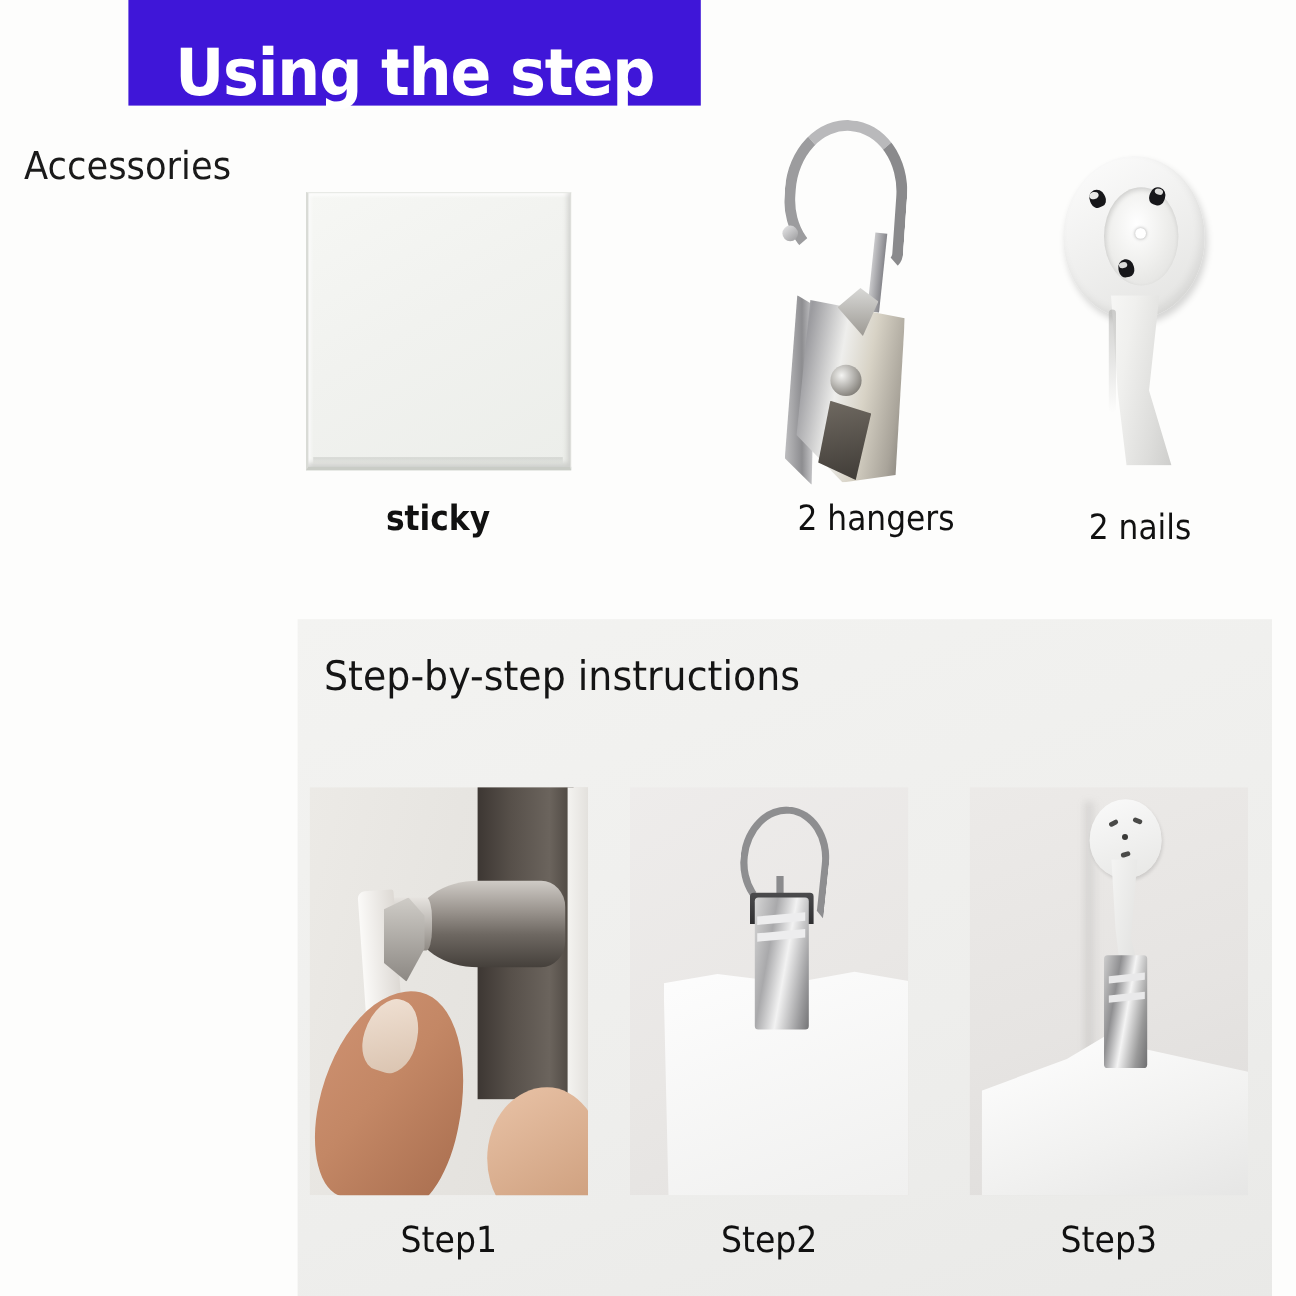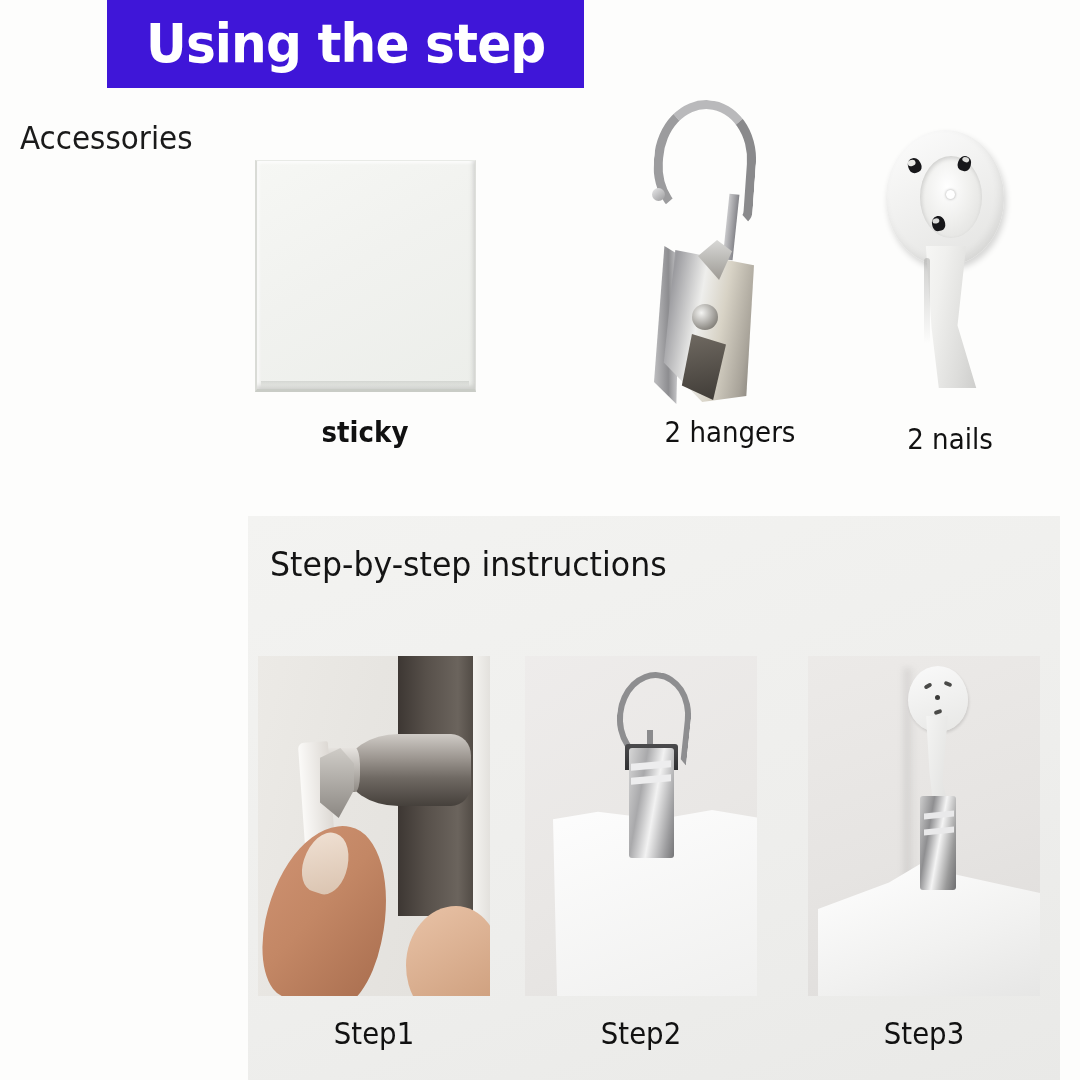--- a/index.html
+++ b/index.html
@@ -8,21 +8,21 @@
     background:#fdfdfc;
     font-family:"Liberation Sans", sans-serif;
     overflow:hidden;
     position:relative;
   }
 
   
   #title-banner{
     position:absolute;left:107px;top:0;width:477px;height:88px;
     background:#3f16d8;
-    display:flex;align-items:center;justify-content:center;
+    display:flex;align-items:flex-end;justify-content:center;
   }
   #title-banner .txt{
     color:#ffffff;
     font-size:54px;
     font-weight:700;
     letter-spacing:-1px;
     line-height:1;
     transform:scaleX(.93);
     white-space:nowrap;
     font-family:"DejaVu Sans", sans-serif;

